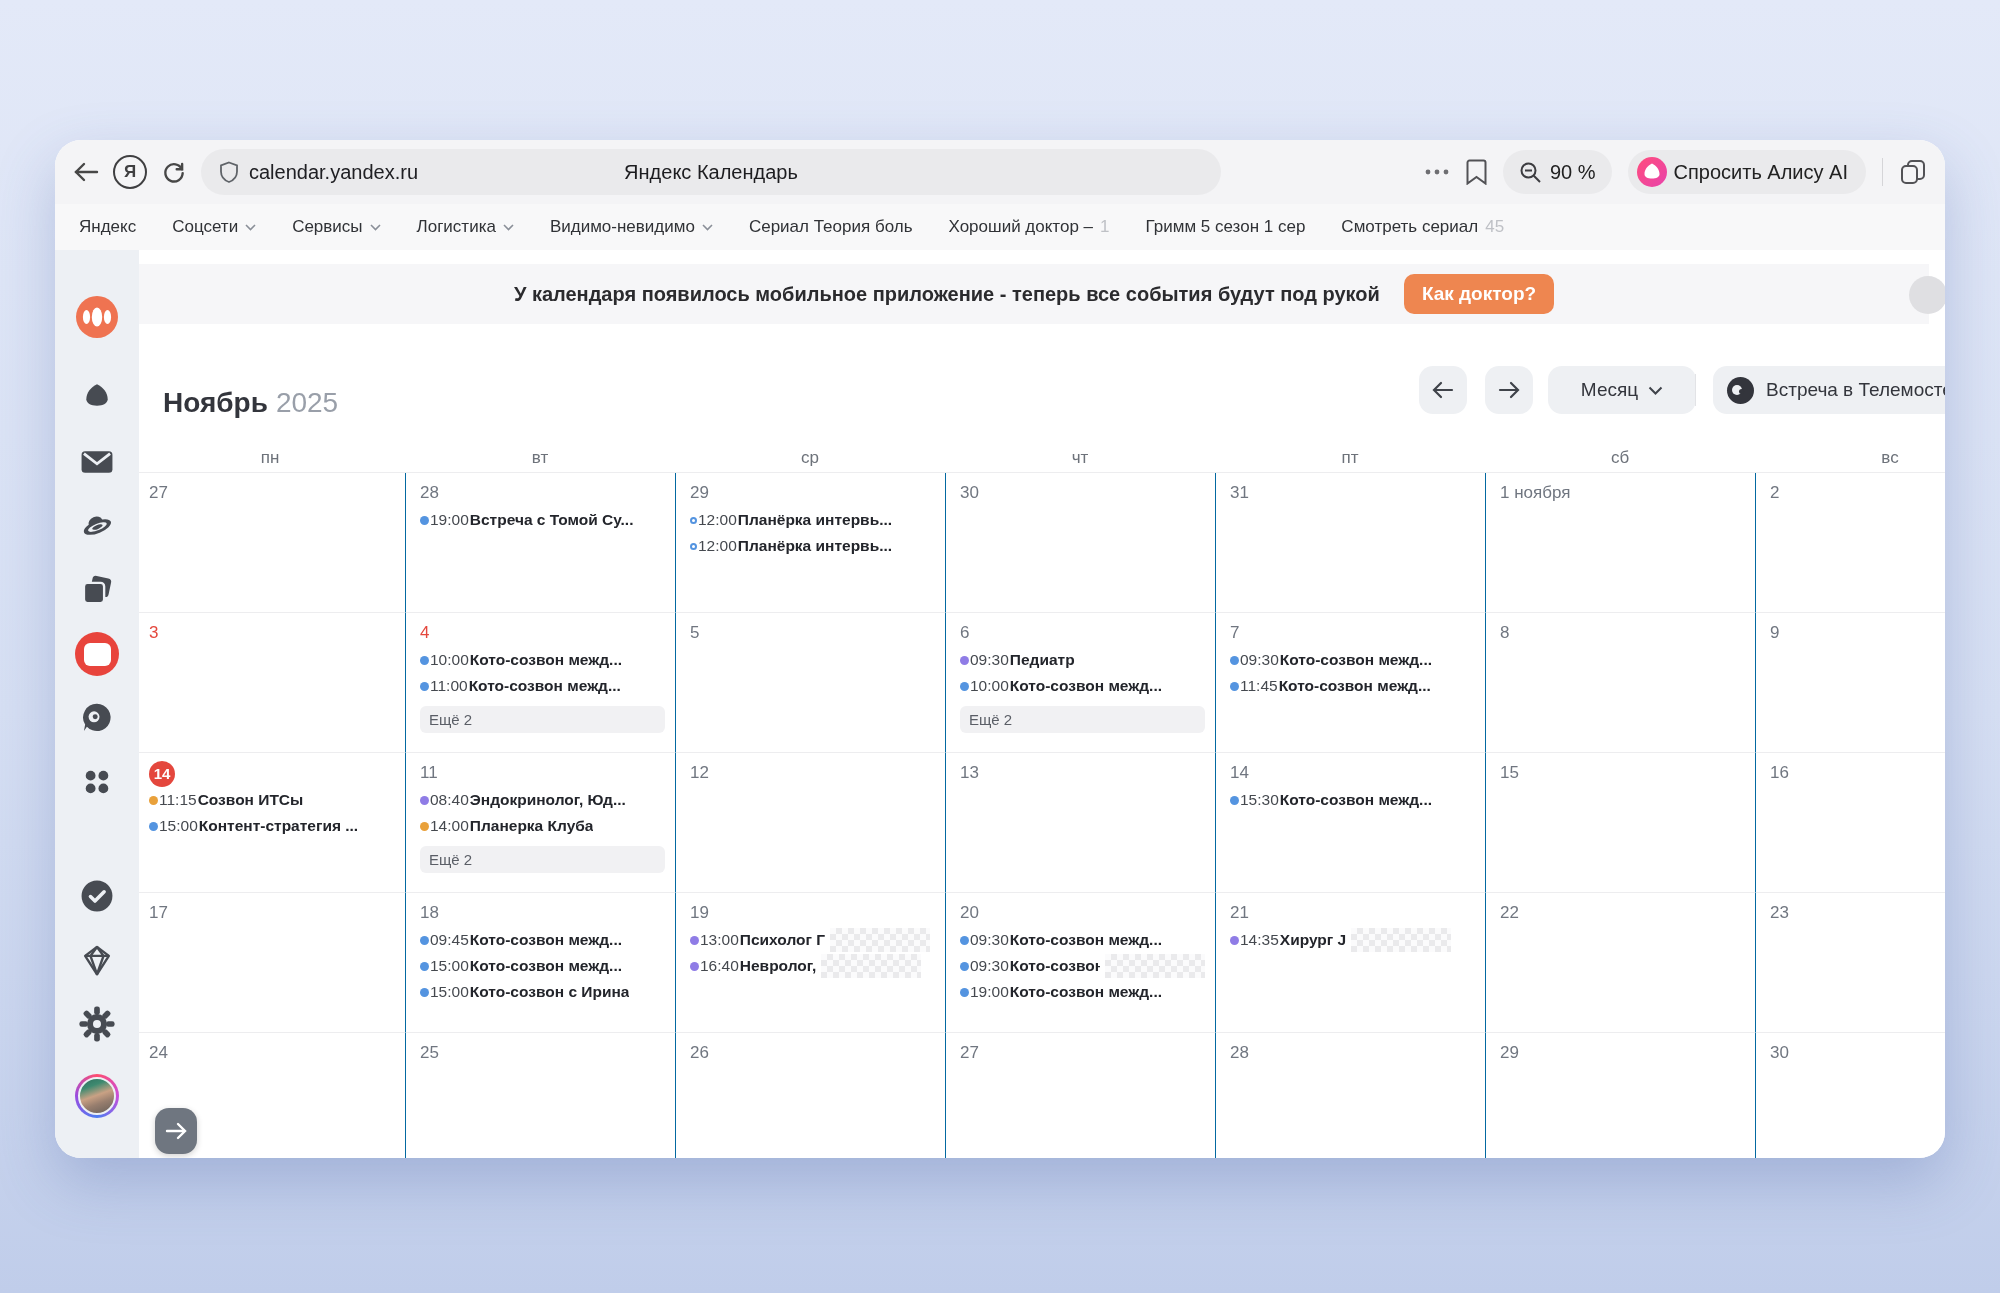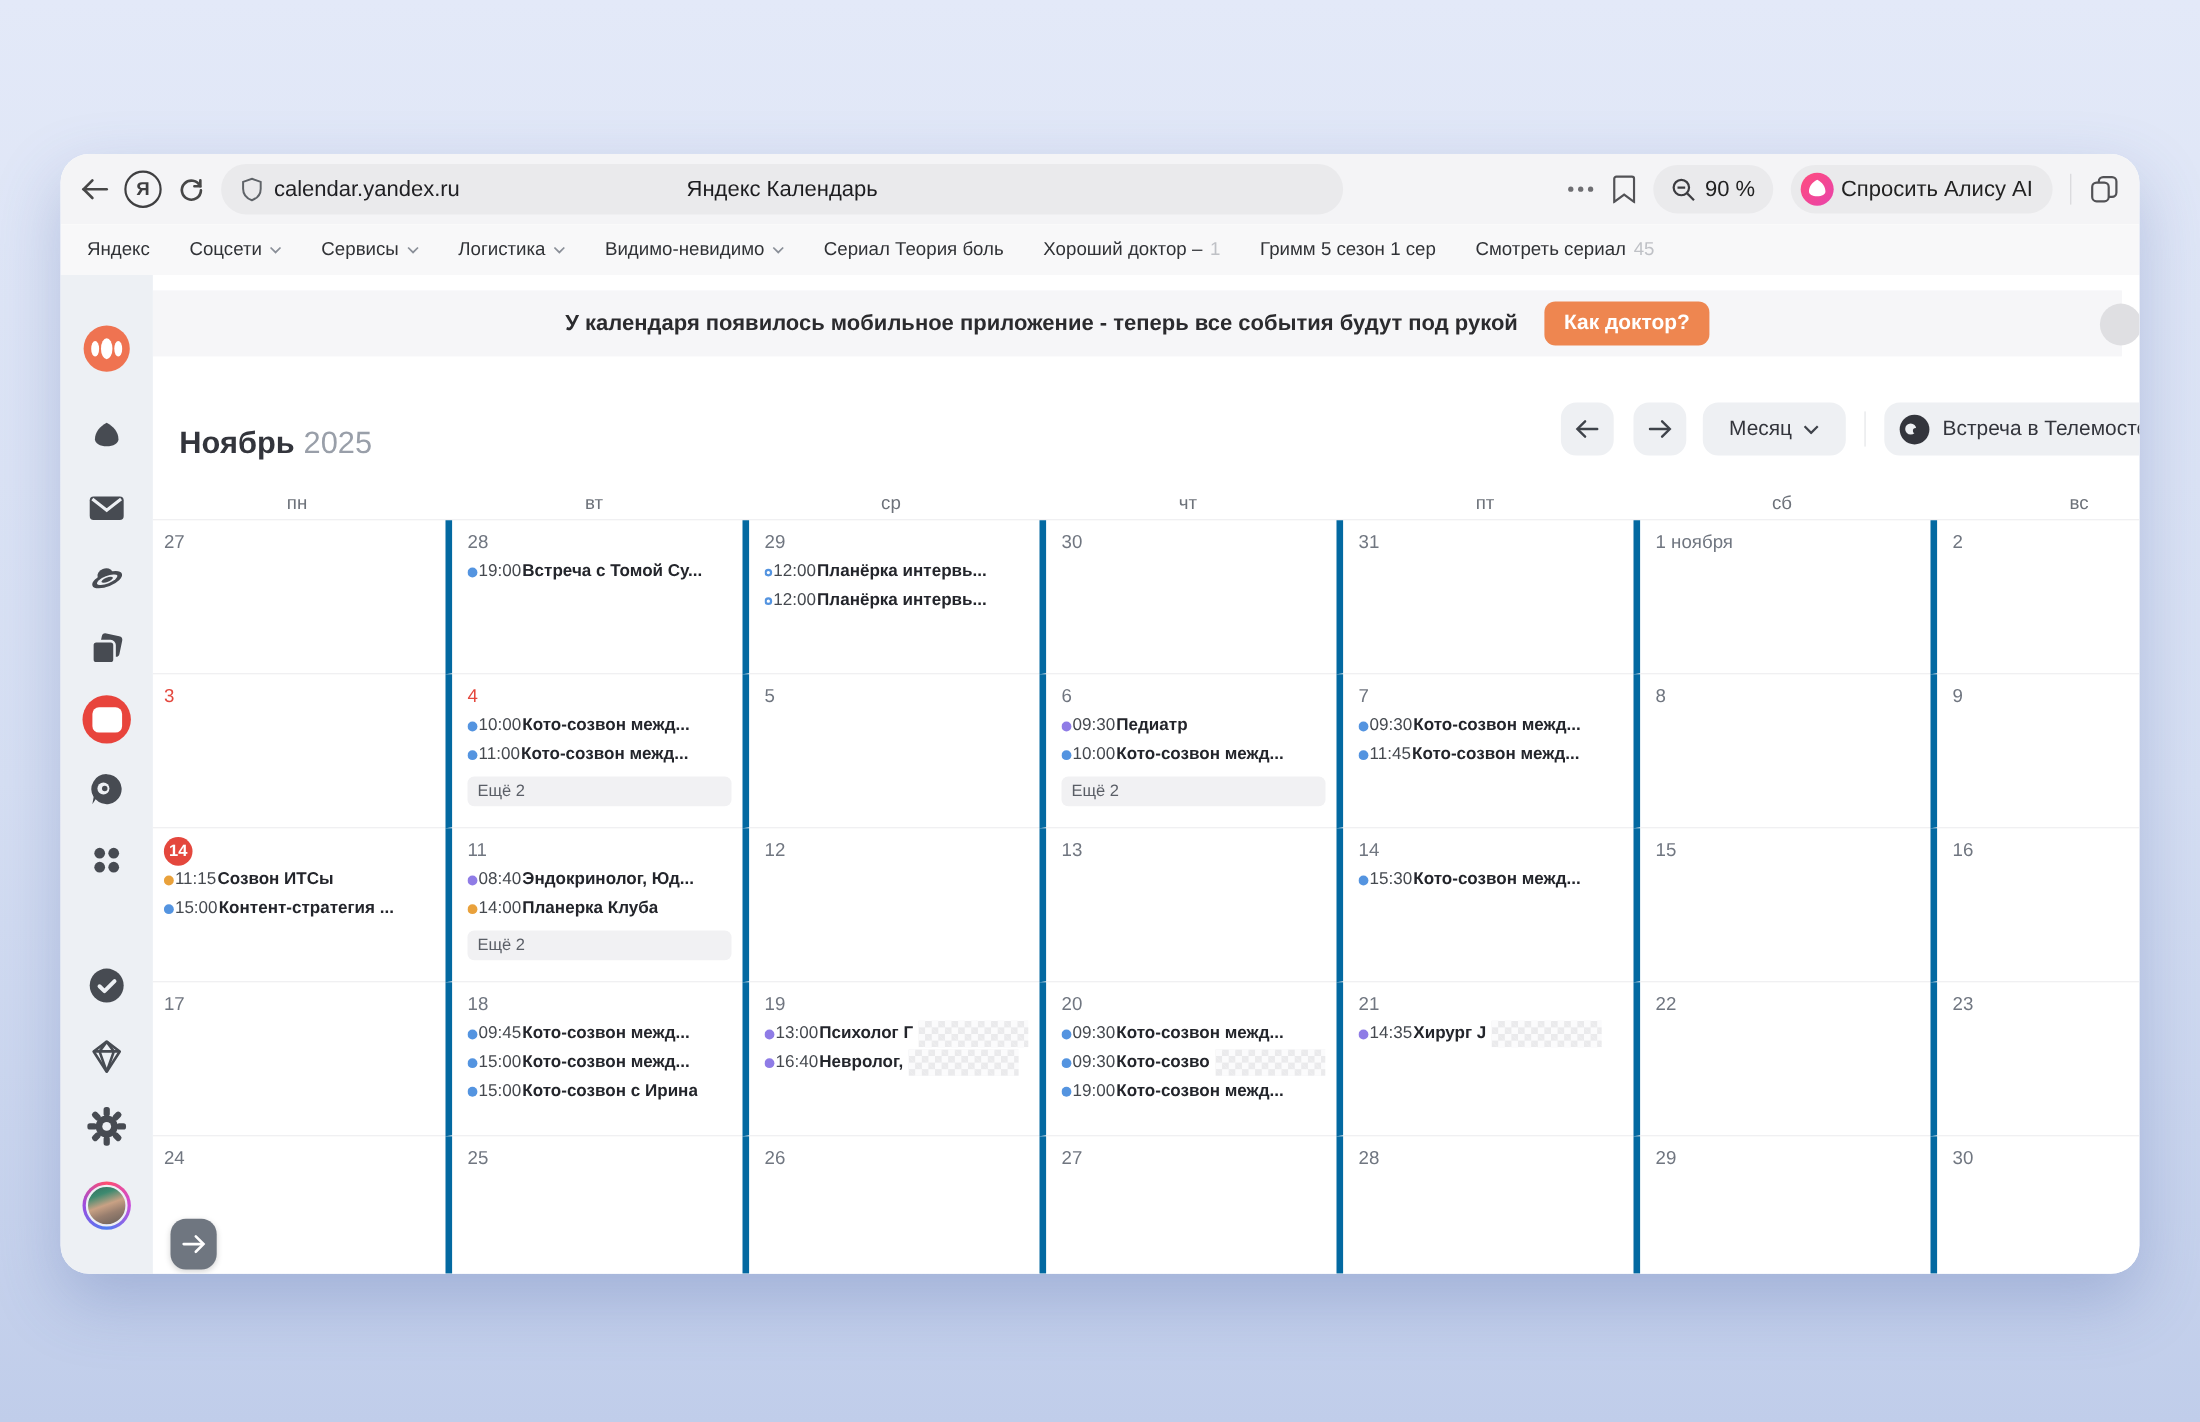--- a/index.html
+++ b/index.html
@@ -53,39 +53,39 @@
     display:flex;align-items:center;justify-content:center;gap:24px;}
   .banner-text{font-size:20px;font-weight:600;color:#2b2b2e;}
   .banner-btn{background:#ee8650;color:#fff;font-size:19px;font-weight:bold;border:none;
     padding:9px 18px;border-radius:10px;cursor:pointer;}
   .banner-edge{position:absolute;right:-18px;top:12px;width:38px;height:38px;border-radius:50%;background:#dfdfe2;}
   
   .cal-title{position:absolute;left:24px;top:137px;font-size:28px;font-weight:bold;color:#33353c;}
   .cal-title .year{font-weight:normal;color:#999fa9;margin-left:8px;}
   .nav-btn{position:absolute;top:116px;width:48px;height:48px;border-radius:14px;background:#eef0f3;
     border:none;display:flex;align-items:center;justify-content:center;font-size:22px;color:#3f434a;cursor:pointer;}
-  .view-dd{position:absolute;top:116px;left:1409px;width:130px;height:48px;border-radius:14px;
+  .view-dd{position:absolute;top:116px;left:1409px;width:148px;height:48px;border-radius:14px;
     background:#eef0f3;display:flex;align-items:center;justify-content:center;gap:10px;
     font-size:19px;color:#33353c;cursor:pointer;}
   .hdr-div{position:absolute;top:124px;left:1556px;width:1px;height:32px;background:#e2e3e6;}
   .telemost{position:absolute;top:116px;left:1574px;width:300px;height:48px;border-radius:14px;
     background:#eef0f3;display:flex;align-items:center;gap:12px;padding:0 14px;
     font-size:19px;color:#33353c;white-space:nowrap;overflow:hidden;cursor:pointer;}
   .tm-ic{flex:none;width:27px;height:27px;border-radius:50%;background:#33353c;position:relative;}
   .tm-ic::before{content:"";position:absolute;left:5px;top:8px;width:10px;height:10px;border-radius:50%;
     background:#eef0f3;}
   .tm-ic::after{content:"";position:absolute;left:12px;top:12px;width:5px;height:5px;border-radius:50%;background:#33353c;}
   
   .weekdays{position:absolute;left:-4px;top:198px;width:1890px;display:grid;
     grid-template-columns:repeat(7,270px);font-size:17px;color:#6d727a;text-align:center;}
   
   .grid{position:absolute;left:-4px;top:222px;width:1890px;height:686px;display:grid;
     grid-template-columns:repeat(7,270px);grid-template-rows:140px 140px 140px 140px 1fr;
     border-top:1px solid #ededef;}
-  .cell{border-left:6px solid #0369a1;border-bottom:1px solid #ededef;padding:8px 10px 0 14px;overflow:hidden;}
+  .cell{border-left:1px solid #0369a1;border-bottom:1px solid #ededef;padding:8px 10px 0 14px;overflow:hidden;}
   .cell:nth-child(7n+1){border-left:none;}
   .cell:nth-child(n+29){border-bottom:none;}
   .daynum{font-size:17px;color:#707680;height:26px;line-height:24px;}
   .daynum.red{color:#e4473d;}
   .today-pill{display:inline-flex;align-items:center;justify-content:center;min-width:26px;height:26px;
     border-radius:50%;background:#e4473d;color:#fff;font-size:15px;font-weight:bold;}
   .ev{display:flex;align-items:center;gap:1px;height:26px;font-size:15.5px;white-space:nowrap;overflow:hidden;}
   .dot{flex:none;width:9px;height:9px;border-radius:50%;}
   .dot.hollow{width:7px;height:7px;border-width:2px;border-style:solid;background:#fff !important;}
   .ev-time{color:#45494f;flex:none;}

